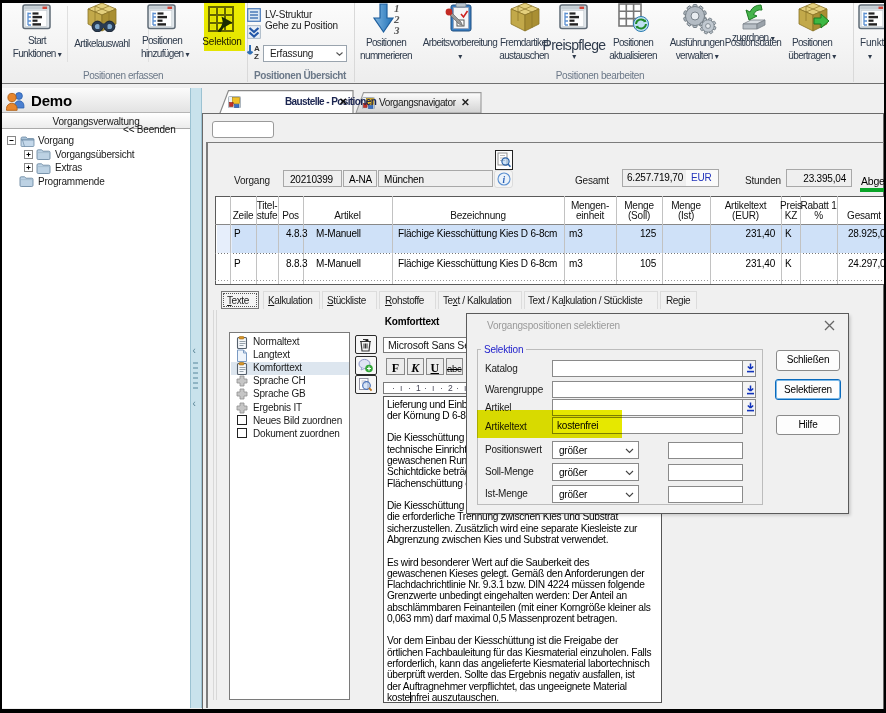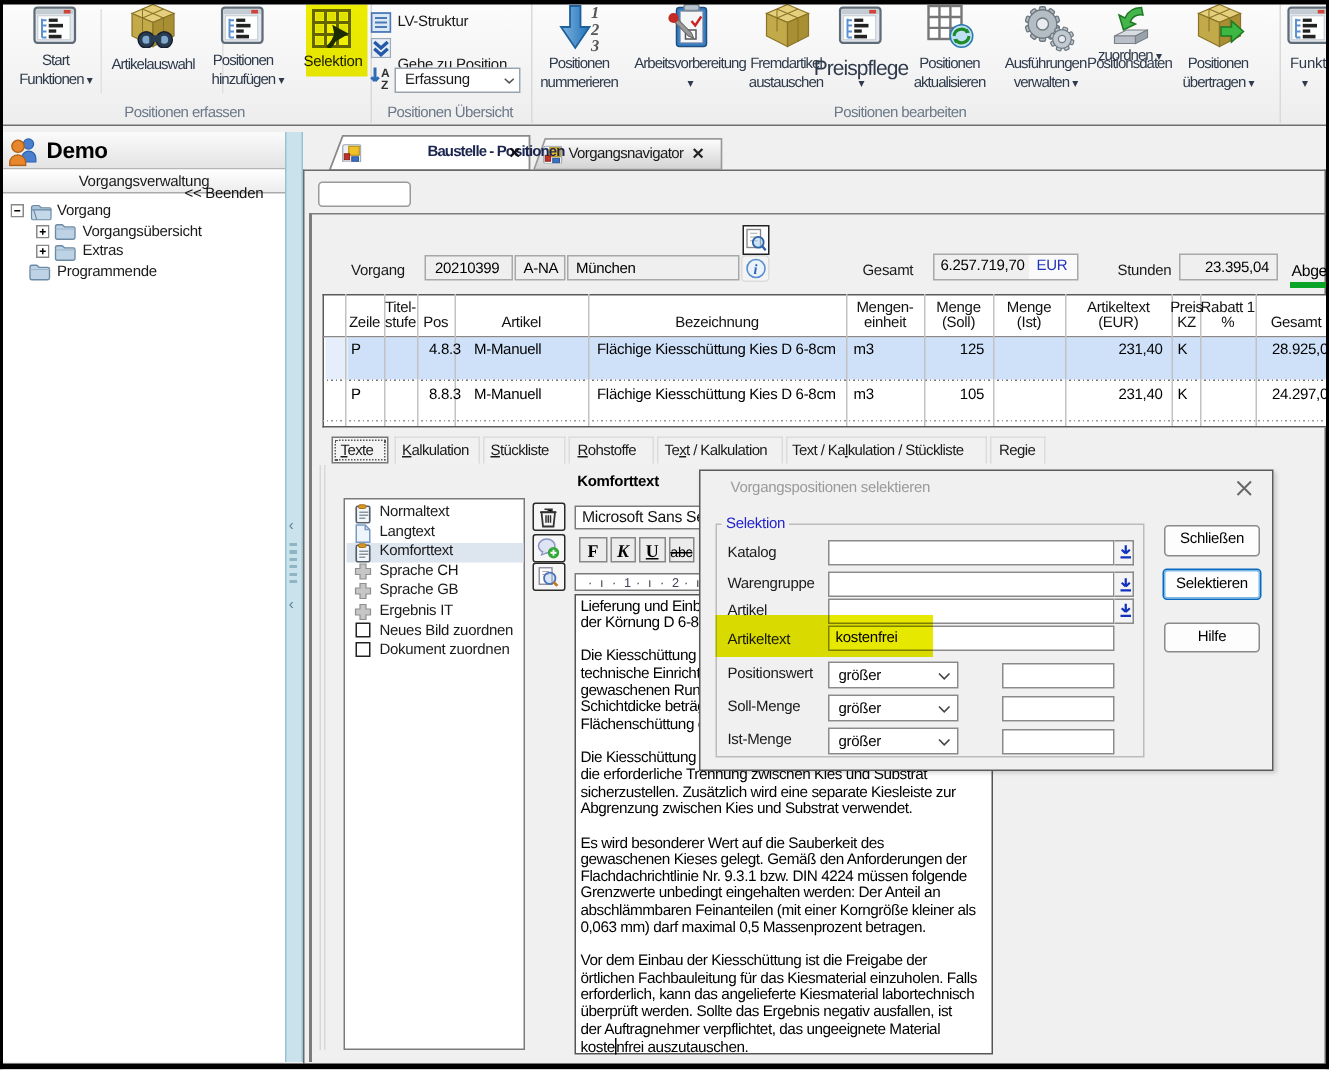--- a/index.html
+++ b/index.html
@@ -7,21 +7,21 @@
 #root{position:relative;width:886px;height:713px;background:#f0f0f0;overflow:hidden;font-family:"Liberation Sans",sans-serif;letter-spacing:-0.2px;}
 </style></head><body>
 <div id="root">
 <div style="position:absolute;left:0;top:0;width:886px;height:84px;background:linear-gradient(#fcfcfc,#f4f4f4 55%,#ededed);"></div>
 <div style="position:absolute;left:246.5px;top:3px;width:1px;height:79px;background:#d9d9d9;"></div>
 <div style="position:absolute;left:354px;top:3px;width:1px;height:79px;background:#d9d9d9;"></div>
 <div style="position:absolute;left:853px;top:3px;width:1px;height:79px;background:#d9d9d9;"></div>
 <div style="position:absolute;left:66.5px;top:6px;width:1px;height:56px;background:#e0e0e0;"></div>
 <div style="position:absolute;left:148px;top:6px;width:1px;height:56px;background:#e0e0e0;"></div>
 <div style="position:absolute;left:3px;top:70px;width:240px;text-align:center;font-size:10px;color:#6b7888;font-weight:normal;white-space:nowrap;letter-spacing:-0.4px;">Positionen erfassen</div>
-<div style="position:absolute;left:180px;top:70px;width:240px;text-align:center;font-size:10px;color:#6b7888;font-weight:normal;white-space:nowrap;letter-spacing:-0.4px;">Positionen Übersicht</div>
+<div style="position:absolute;left:180px;top:70px;width:240px;text-align:center;font-size:10px;color:#6b7888;font-weight:bold;white-space:nowrap;letter-spacing:-0.4px;">Positionen Übersicht</div>
 <div style="position:absolute;left:480px;top:70px;width:240px;text-align:center;font-size:10px;color:#6b7888;font-weight:normal;white-space:nowrap;letter-spacing:-0.4px;">Positionen bearbeiten</div>
 <div style="position:absolute;left:0;top:82.5px;width:886px;height:1.5px;background:#707070;"></div>
 <svg style="position:absolute;left:22px;top:4px" width="30" height="26" viewBox="0 0 30 26">
       <g transform="scale(1.0)">
 <rect x="1" y="1" width="27" height="23.5" rx="2" fill="#e2e8ed" stroke="#5f6b76" stroke-width="1.5"></rect>
 <rect x="2.2" y="2.2" width="24.6" height="3.2" fill="#c3ccd3"></rect>
 <rect x="20.5" y="2.6" width="4.5" height="2.4" fill="#d04438"></rect>
 <rect x="3.2" y="6.5" width="21.6" height="16" fill="#fdfefe" stroke="#c5ccd2" stroke-width="0.7"></rect>
 <path d="M6 8.5 V21 M6 9.5 h3 M6 13 h3 M6 17 h3 M6 21 h3" stroke="#5b8fd0" stroke-width="1.3" fill="none"></path>
 <rect x="10.5" y="8.4" width="6" height="2.2" fill="#222"></rect>
@@ -78,21 +78,21 @@
 <div style="position:absolute;left:102px;top:36px;width:240px;text-align:center;font-size:10px;color:#1a1a1a;font-weight:normal;white-space:nowrap;">Selektion</div>
 <svg style="position:absolute;left:247px;top:8px" width="14" height="14" viewBox="0 0 14 14">
       <rect x="0.7" y="0.7" width="12.6" height="12.6" fill="#dce8f4" stroke="#4a7ab8" stroke-width="1.2"></rect>
       <path d="M3 4 h8 M3 7 h8 M3 10 h8" stroke="#4a7ab8" stroke-width="1.3"></path>
     </svg>
 <div style="position:absolute;left:265px;top:9px;font-size:10px;color:#1a1a1a;font-weight:normal;white-space:nowrap;">LV-Struktur</div>
 <svg style="position:absolute;left:247px;top:25px" width="14" height="14" viewBox="0 0 14 14">
       <rect x="0.7" y="0.7" width="12.6" height="12.6" fill="#e8eef6" stroke="#9ab" stroke-width="0.8"></rect>
       <path d="M2.5 3 L7 7 L11.5 3 M2.5 7.5 L7 11.5 L11.5 7.5" stroke="#2458a8" stroke-width="2.2" fill="none"></path>
     </svg>
-<div style="position:absolute;left:265px;top:38px;font-size:10px;color:#1a1a1a;font-weight:normal;white-space:nowrap;">Gehe zu Position</div>
+<div style="position:absolute;left:265px;top:20px;font-size:10px;color:#1a1a1a;font-weight:normal;white-space:nowrap;">Gehe zu Position</div>
 <svg style="position:absolute;left:246px;top:43px" width="16" height="18" viewBox="0 0 16 18">
       <path d="M4 2 V11 M4 11 L1.5 8.5 M4 11 L6.5 8.5" stroke="#2e6db4" stroke-width="2" fill="none"></path>
       <text x="8" y="8" font-size="8" font-weight="bold" fill="#333" font-family="Liberation Sans">A</text>
       <text x="8" y="16" font-size="8" font-weight="bold" fill="#333" font-family="Liberation Sans">Z</text>
     </svg>
 <div style="position:absolute;left:263px;top:44.5px;width:84px;height:17px;background:#fff;border:1px solid #9aa4ae;"></div>
 <div style="position:absolute;left:270px;top:47.5px;font-size:10px;color:#1a1a1a;font-weight:normal;white-space:nowrap;">Erfassung</div>
 <svg style="position:absolute;left:336px;top:52px" width="7" height="4" viewBox="0 0 7 4">
       <path d="M0.5 0.5 L3.5 3.2 L6.5 0.5" stroke="#555" stroke-width="1.1" fill="none"></path>
     </svg>

